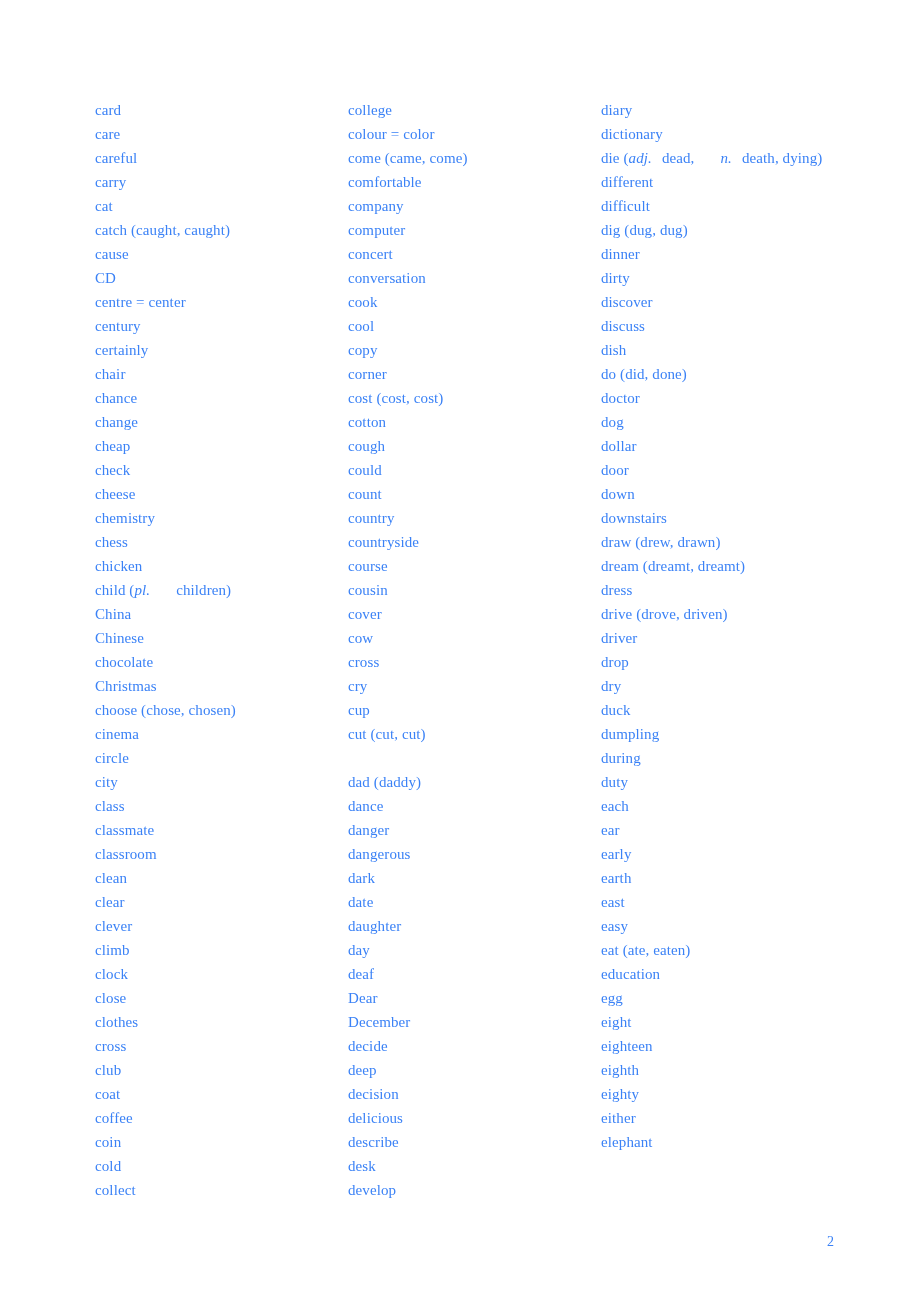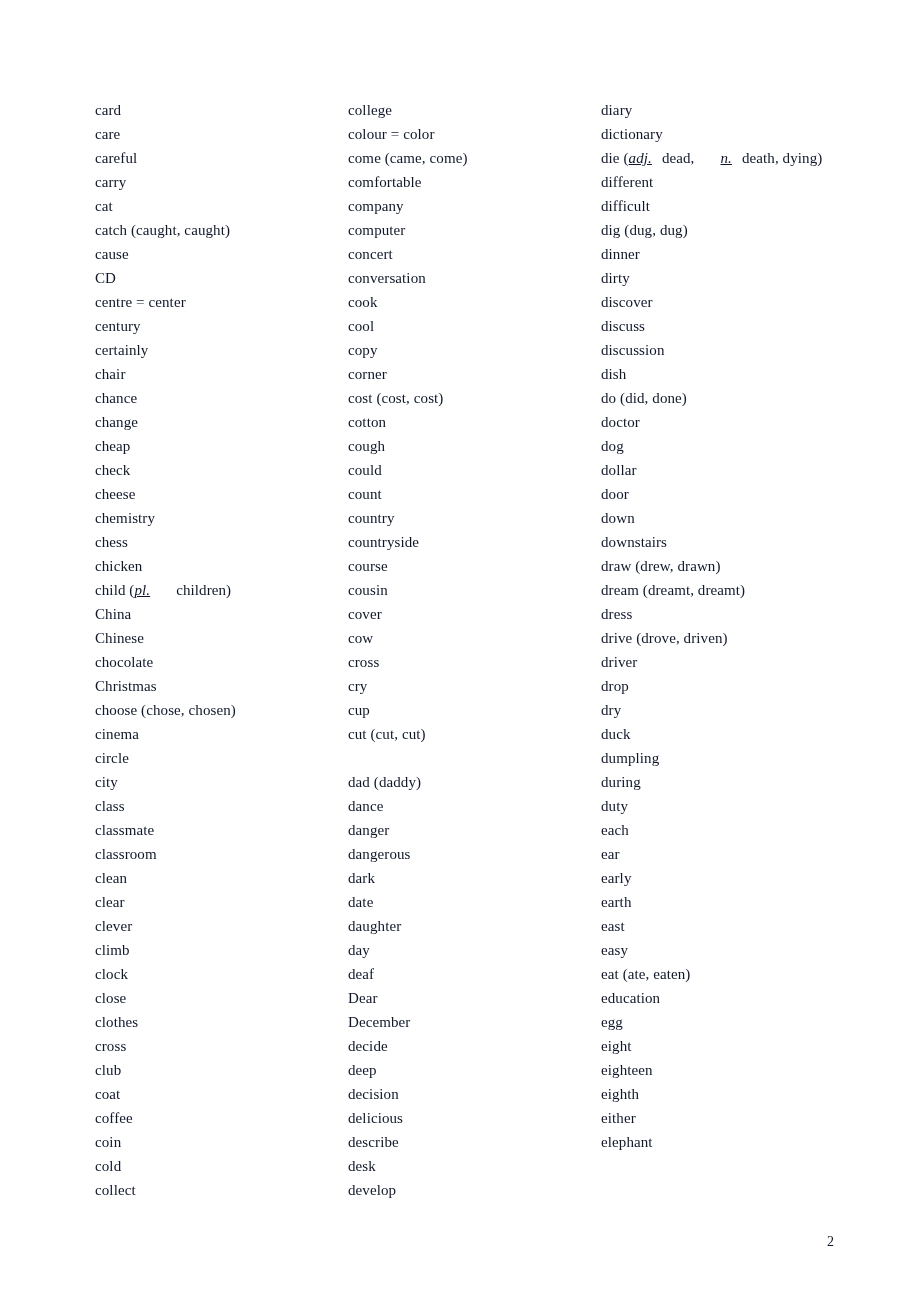--- a/index.html
+++ b/index.html
@@ -6,21 +6,21 @@
     margin: 0;
     padding: 0;
     background: #ffffff;
   }
   .page {
     position: relative;
     width: 920px;
     height: 1302px;
     background: #ffffff;
     font-family: "Liberation Serif", serif;
-    color: #0f172a;
+    color: #3b82f6;
     overflow: hidden;
   }
   .columns {
     position: absolute;
     left: 95px;
     top: 98px;
     width: 760px;
     display: flex;
     flex-direction: row;
   }
@@ -33,21 +33,20 @@
     line-height: 24px;
     height: 24px;
     white-space: nowrap;
     letter-spacing: 0.1px;
   }
   .entry.blank {
     height: 24px;
   }
   .ital {
     font-style: italic;
-    text-decoration: underline;
   }
   .gap-sm {
     display: inline-block;
     width: 10px;
   }
   .gap-lg {
     display: inline-block;
     width: 26px;
   }
   .page-number {
@@ -163,21 +162,20 @@
         <div class="entry">diary</div>
         <div class="entry">dictionary</div>
         <div class="entry"><span>die (</span><span class="ital">adj.</span><span class="gap-sm"></span><span>dead,</span><span class="gap-lg"></span><span class="ital">n.</span><span class="gap-sm"></span><span>death, dying)</span></div>
         <div class="entry">different</div>
         <div class="entry">difficult</div>
         <div class="entry">dig (dug, dug)</div>
         <div class="entry">dinner</div>
         <div class="entry">dirty</div>
         <div class="entry">discover</div>
         <div class="entry">discuss</div>
-        <div class="entry">discussion</div>
         <div class="entry">dish</div>
         <div class="entry">do (did, done)</div>
         <div class="entry">doctor</div>
         <div class="entry">dog</div>
         <div class="entry">dollar</div>
         <div class="entry">door</div>
         <div class="entry">down</div>
         <div class="entry">downstairs</div>
         <div class="entry">draw (drew, drawn)</div>
         <div class="entry">dream (dreamt, dreamt)</div>
@@ -195,18 +193,19 @@
         <div class="entry">early</div>
         <div class="entry">earth</div>
         <div class="entry">east</div>
         <div class="entry">easy</div>
         <div class="entry">eat (ate, eaten)</div>
         <div class="entry">education</div>
         <div class="entry">egg</div>
         <div class="entry">eight</div>
         <div class="entry">eighteen</div>
         <div class="entry">eighth</div>
+        <div class="entry">eighty</div>
         <div class="entry">either</div>
         <div class="entry">elephant</div>
       </div>
     </div>
   <div class="page-number">2</div>
 </div>
 
 </body></html>

